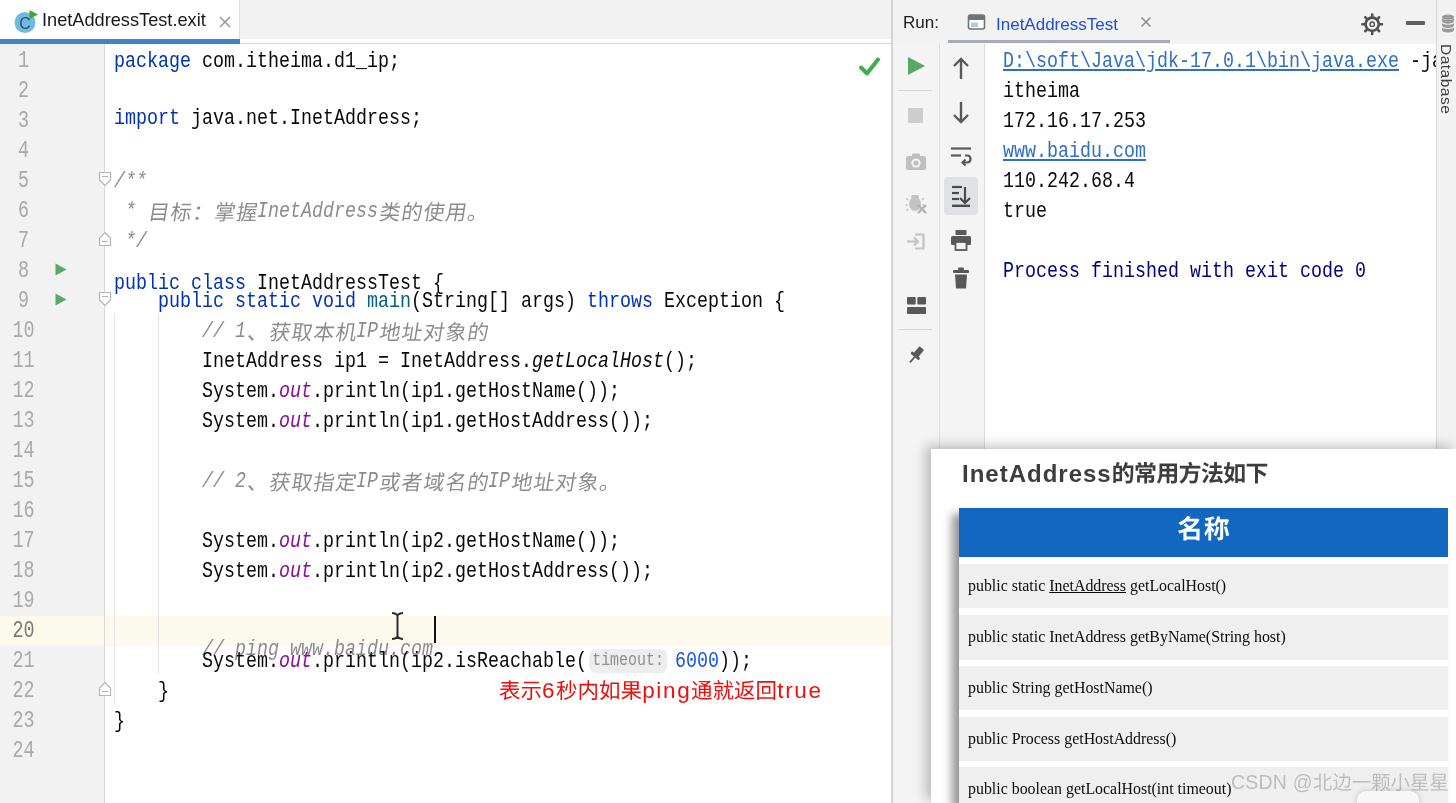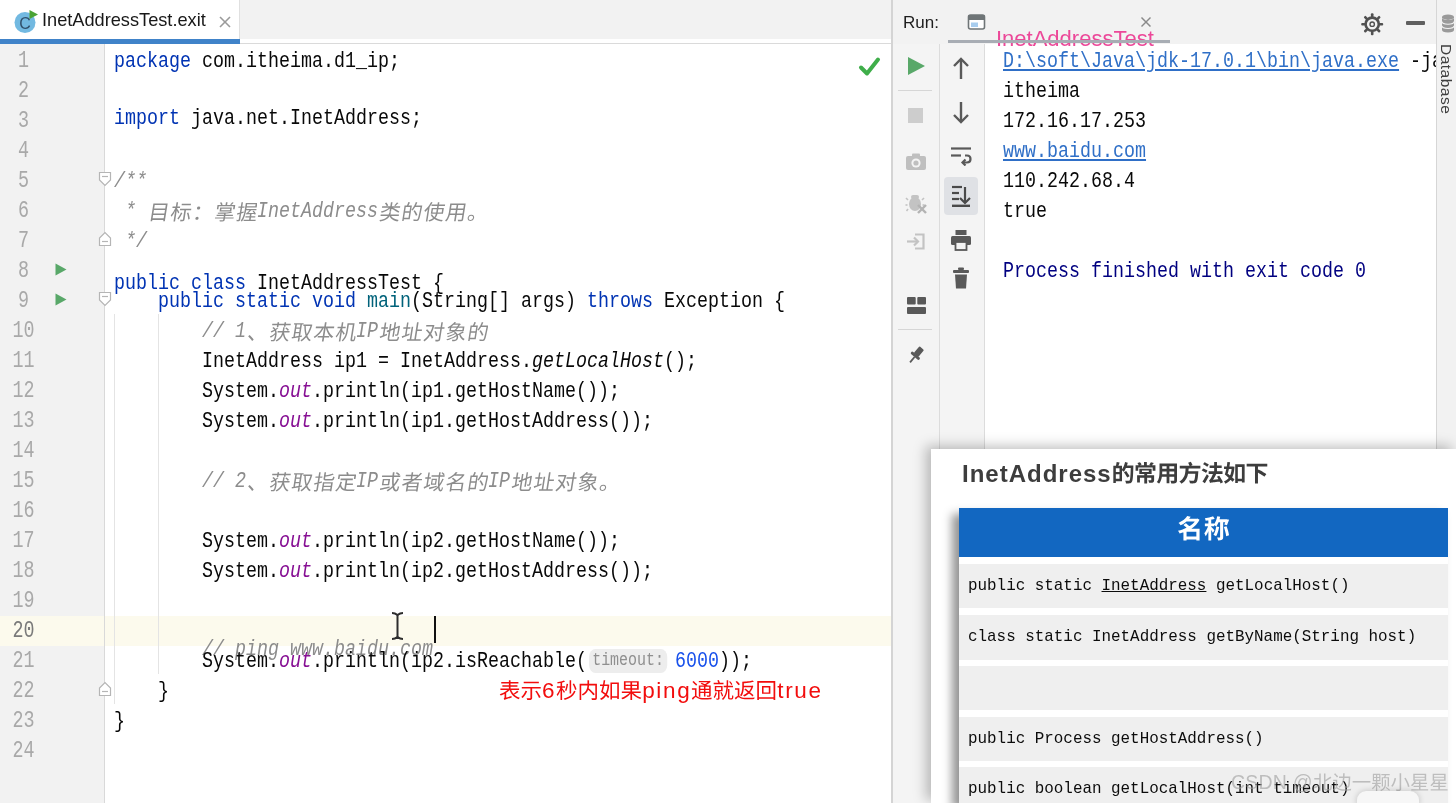--- a/index.html
+++ b/index.html
@@ -18,21 +18,21 @@
 .fld{color:#871094;font-style:italic}
 .m{color:#00627a}
 .sm{font-style:italic}
 .hint{display:inline-block;background:#ededed;color:#8f8f8f;border-radius:8px;
   font-size:18.4px;height:24px;line-height:24px;padding:0 3.7px;vertical-align:2px;margin-left:2.5px;margin-right:-3.7px}
 .con{position:absolute;left:1003px;margin-top:1.5px;height:30px;line-height:30px;white-space:pre;
     font-family:"Liberation Mono",monospace;font-size:22.5px;color:#080808;
     transform:scaleX(0.8148);transform-origin:0 50%}
 .lnk{color:#2f6fc7;text-decoration:underline}
 .row{position:absolute;left:0;width:489px;background:#efefef}
-.rowt{position:absolute;left:9px;font-family:Liberation Mono, monospace;font-size:15.9px;
+.rowt{position:absolute;left:9px;font-family:Liberation Serif, serif;font-size:15.9px;
   color:#0c0c0c;white-space:pre}
 </style></head><body>
 <div id="app">
 <div class="abs" style="left:0;top:44px;width:105px;height:759px;background:#f2f2f2"></div>
 <div class="abs" style="left:0;top:616px;width:891px;height:30px;background:#fcfaed"></div>
 <div class="abs" style="left:104px;top:44px;width:1px;height:759px;background:#d9d9d9"></div>
 <div class="abs" style="left:114px;top:314px;width:1px;height:390px;background:#e4e4e4"></div>
 <div class="abs" style="left:158px;top:314px;width:1px;height:360px;background:#e4e4e4"></div>
 <div class="lnum" style="top:44px;color:#a9a9a9">1</div>
 <div class="lnum" style="top:74px;color:#a9a9a9">2</div>
@@ -232,21 +232,21 @@
 <div class="abs" style="left:893px;top:0;width:543px;height:44px;background:#f2f2f2"></div>
 <div class="abs" style="left:893px;top:44px;width:91px;height:759px;background:#f4f4f4"></div>
 <div class="abs" style="left:939px;top:44px;width:1px;height:759px;background:#dcdcdc"></div>
 <div class="abs" style="left:984px;top:44px;width:1px;height:759px;background:#dcdcdc"></div>
 <div class="abs" style="left:903px;top:0;height:44px;line-height:45px;font-size:17px;color:#1d1d1d">Run:</div>
 <svg class="abs" style="left:967px;top:13px" width="19" height="18" viewBox="0 0 19 18">
 <rect x="1.5" y="2" width="16" height="14" rx="2" fill="#fff" stroke="#6f7577" stroke-width="1.6"></rect>
 <rect x="1.5" y="2" width="16" height="5" fill="#6f7577"></rect>
 <rect x="4" y="9.5" width="7" height="4.5" fill="#a8cdee"></rect>
     </svg>
-<div class="abs" style="left:996px;top:16px;height:44px;line-height:45px;font-size:22px;color:#ec4899">InetAddressTest</div>
+<div class="abs" style="left:996px;top:2px;height:44px;line-height:45px;font-size:17px;color:#1d4ed8">InetAddressTest</div>
 <svg class="abs" style="left:1140px;top:16px" width="12" height="12" viewBox="0 0 12 12">
 <g stroke="#8a8a8a" stroke-width="1.5">
         <line x1="1.5" y1="1.5" x2="10.5" y2="10.5"></line>
         <line x1="10.5" y1="1.5" x2="1.5" y2="10.5"></line>
       </g>
     </svg>
 <div class="abs" style="left:948px;top:40px;width:222px;height:3px;background:#a8adb4"></div>
 <svg class="abs" style="left:1361px;top:13px" width="23" height="23" viewBox="0 0 23 23">
 <circle cx="11.2" cy="11.2" r="6.6" fill="none" stroke="#515151" stroke-width="2.6"></circle>
 <circle cx="11.2" cy="11.2" r="2.2" fill="none" stroke="#515151" stroke-width="1.4"></circle>
@@ -377,22 +377,23 @@
         <path transform="translate(133.45,21.54) scale(0.023000,-0.023000)" d="M52 776H949V655H52ZM415 668H544V-87H415ZM483 425 565 521Q606 501 653 475Q701 450 748 422Q795 394 837 368Q879 341 907 317L818 207Q792 231 753 259Q713 288 667 317Q620 346 573 374Q526 403 483 425Z"></path>
       </svg></div>
 <div class="abs" style="left:959px;top:508px;width:489px;height:295px;background:#fff;box-shadow:-7px 6px 9px rgba(0,0,0,0.42)"></div>
 <div class="abs" style="left:959px;top:508px;width:489px;height:49px;background:#1267c1;text-align:center;line-height:49px"><svg width="53" height="31" viewBox="0 0 53 31" style="vertical-align:-6.82px" fill="#ffffff">
         <path transform="translate(0.25,24.18) scale(0.026000,-0.026000)" d="M320 63H774V-46H320ZM331 751H772V643H331ZM382 855 517 827Q451 729 357 645Q263 560 130 493Q121 508 107 526Q92 544 77 561Q61 578 47 588Q129 624 193 668Q257 712 305 760Q352 808 382 855ZM730 751H754L774 757L857 709Q806 602 725 517Q644 432 543 367Q441 301 326 255Q210 208 90 180Q84 196 73 217Q63 238 51 257Q39 277 28 290Q118 309 206 338Q294 367 374 407Q455 447 523 497Q592 547 645 606Q698 665 730 733ZM236 503 329 571Q361 549 398 521Q434 493 468 464Q501 436 523 412L423 335Q405 359 372 388Q340 417 304 448Q268 478 236 503ZM735 361H859V-89H735ZM358 361H765V252H358V-89H238V272L329 361Z"></path>
         <path transform="translate(26.75,24.18) scale(0.026000,-0.026000)" d="M178 758H287V-90H178ZM43 567H400V455H43ZM186 522 252 493Q238 441 219 383Q200 326 176 270Q153 214 127 165Q100 116 73 79Q65 103 49 134Q32 165 19 185Q53 226 85 283Q117 340 144 403Q171 466 186 522ZM356 844 422 748Q372 729 313 714Q254 699 193 689Q132 678 74 671Q71 690 61 717Q52 743 43 762Q98 771 155 784Q212 796 264 812Q317 827 356 844ZM284 436Q293 429 312 410Q331 392 352 370Q373 348 391 329Q408 310 415 301L350 205Q341 224 326 249Q312 274 295 301Q279 327 263 351Q248 375 236 390ZM519 847 633 824Q617 752 594 684Q571 615 542 555Q514 495 481 451Q470 460 452 472Q434 484 415 496Q396 507 381 514Q430 574 465 662Q500 751 519 847ZM481 447 592 427Q580 360 562 294Q544 228 521 171Q498 113 471 70Q461 79 443 91Q425 102 407 113Q389 123 375 130Q414 187 441 272Q467 358 481 447ZM529 727H899V616H495ZM629 644H747V41Q747 -2 737 -26Q728 -51 701 -65Q676 -78 639 -82Q602 -86 553 -86Q550 -62 537 -30Q525 3 513 26Q543 25 572 24Q601 24 611 24Q621 25 625 28Q629 32 629 42ZM774 427 877 459Q899 404 918 341Q937 279 952 220Q966 160 972 112L862 77Q857 125 843 185Q829 246 812 309Q794 372 774 427ZM867 727H881L898 731L973 712Q955 658 933 602Q912 546 892 496L788 522Q803 554 818 590Q833 626 846 659Q859 692 867 715Z"></path>
       </svg></div>
 <div class="row" style="left:959px;top:564px;height:44px"></div>
 <div class="rowt" style="left:968px;top:571px;height:30px;line-height:30px">public static <u>InetAddress</u> getLocalHost()</div>
 <div class="row" style="left:959px;top:615px;height:45px"></div>
-<div class="rowt" style="left:968px;top:622px;height:30px;line-height:30px">class static InetAddress getByName(String host)</div>
+<div class="rowt" style="left:968px;top:622px;height:30px;line-height:30px">public static InetAddress getByName(String host)</div>
 <div class="row" style="left:959px;top:666px;height:44px"></div>
+<div class="rowt" style="left:968px;top:673px;height:30px;line-height:30px">public String getHostName()</div>
 <div class="row" style="left:959px;top:717px;height:44px"></div>
 <div class="rowt" style="left:968px;top:724px;height:30px;line-height:30px">public Process getHostAddress()</div>
 <div class="row" style="left:959px;top:767px;height:45px"></div>
 <div class="rowt" style="left:968px;top:774px;height:30px;line-height:30px">public boolean getLocalHost(int timeout)</div>
 <div class="abs" style="left:1231px;top:769px;height:26px;line-height:26px;white-space:pre;font-size:19.5px;color:#9f9f9f;opacity:.62;letter-spacing:.2px">CSDN @<svg width="136" height="24" viewBox="0 0 136 24" style="vertical-align:-5.63px" fill="#9f9f9f">
         <path transform="translate(0.00,18.37) scale(0.019400,-0.019400)" d="M64 586H359V511H64ZM565 821H643V79Q643 39 653 28Q662 16 695 16Q703 16 723 16Q743 16 767 16Q791 16 812 16Q832 16 842 16Q866 16 878 34Q889 52 894 97Q900 143 903 226Q913 218 925 211Q938 204 951 198Q964 193 974 190Q970 99 959 45Q948 -10 923 -34Q897 -57 848 -57Q840 -57 817 -57Q794 -57 767 -57Q739 -57 717 -57Q694 -57 687 -57Q640 -57 614 -45Q587 -33 576 -3Q565 27 565 80ZM322 822H399V-71H322ZM891 668 947 602Q901 567 845 531Q789 494 730 460Q670 425 613 394Q609 407 600 424Q590 441 582 452Q638 483 694 520Q751 557 802 595Q854 633 891 668ZM34 122Q75 136 128 156Q180 175 240 198Q299 221 358 244L372 177Q294 143 214 109Q133 75 68 48Z"></path>
         <path transform="translate(19.40,18.37) scale(0.019400,-0.019400)" d="M342 661H877V589H342ZM845 661H921Q921 661 921 654Q921 647 921 639Q921 630 920 625Q915 497 910 408Q904 319 897 262Q889 204 880 171Q871 138 858 123Q843 104 825 96Q807 88 781 86Q758 84 719 85Q681 85 639 87Q637 105 630 126Q624 147 613 164Q657 160 696 159Q734 159 751 159Q765 158 774 161Q784 163 791 171Q801 182 809 213Q817 243 823 298Q829 354 835 440Q840 525 845 647ZM553 825H632Q629 706 621 597Q612 488 587 393Q561 297 509 219Q457 141 367 85Q358 98 343 114Q328 130 313 140Q398 191 446 262Q494 334 516 423Q538 511 545 613Q551 715 553 825ZM249 501V72H173V427H42V501ZM82 784 140 825Q168 800 198 770Q228 741 254 711Q281 682 297 660L236 612Q220 635 195 666Q169 696 139 727Q110 758 82 784ZM209 124Q234 124 257 104Q281 84 325 56Q375 24 441 15Q508 6 596 6Q642 6 693 8Q743 9 793 12Q844 15 890 18Q936 22 974 26Q969 16 964 1Q959 -15 955 -30Q951 -46 950 -58Q923 -60 879 -62Q835 -64 783 -65Q732 -67 681 -68Q631 -69 593 -69Q495 -69 428 -58Q361 -46 306 -12Q275 9 249 30Q224 51 208 51Q192 51 171 33Q151 14 128 -16Q105 -46 80 -82L24 -9Q76 49 124 86Q171 124 209 124Z"></path>
         <path transform="translate(38.80,18.37) scale(0.019400,-0.019400)" d="M44 431H960V349H44Z"></path>
         <path transform="translate(58.20,18.37) scale(0.019400,-0.019400)" d="M147 585V481H412V585ZM147 742V639H412V742ZM85 799H476V423H85ZM50 337H501V273H50ZM244 773H311V-80H244ZM239 302 294 278Q268 225 233 174Q198 123 159 80Q119 37 79 4Q75 12 67 22Q60 33 52 44Q44 56 37 62Q97 105 151 169Q206 232 239 302ZM305 280Q318 271 343 249Q367 227 395 202Q423 177 446 155Q469 134 480 124L437 67Q425 84 403 108Q380 132 354 159Q328 186 305 208Q281 231 266 244ZM522 796H953V730H522ZM707 759 779 748Q763 709 746 668Q729 627 713 598L657 610Q670 641 684 684Q699 726 707 759ZM543 629H918V153H849V569H609V153H543ZM697 491H759V289Q759 243 751 192Q743 142 718 92Q693 43 643 -2Q593 -47 510 -82Q504 -72 491 -58Q479 -43 468 -35Q546 -4 591 36Q637 76 660 119Q683 163 690 207Q697 251 697 290ZM741 81 779 123Q812 102 848 76Q884 50 915 23Q946 -3 965 -25L926 -73Q907 -51 876 -24Q845 4 810 31Q774 59 741 81Z"></path>
         <path transform="translate(77.60,18.37) scale(0.019400,-0.019400)" d="M464 826H545V24Q545 -17 533 -37Q521 -57 494 -66Q466 -75 419 -78Q371 -81 301 -80Q299 -70 294 -55Q288 -41 282 -27Q276 -13 270 -2Q307 -3 341 -4Q375 -4 400 -3Q426 -3 436 -3Q451 -2 457 3Q464 9 464 24ZM705 571 777 598Q822 528 862 448Q902 368 933 291Q963 214 976 154L895 121Q884 181 855 258Q827 336 787 418Q748 499 705 571ZM202 591 286 577Q269 504 244 423Q219 343 184 268Q149 194 103 138Q94 145 82 152Q69 160 56 167Q42 174 32 178Q77 231 110 302Q143 373 167 448Q190 524 202 591Z"></path>

